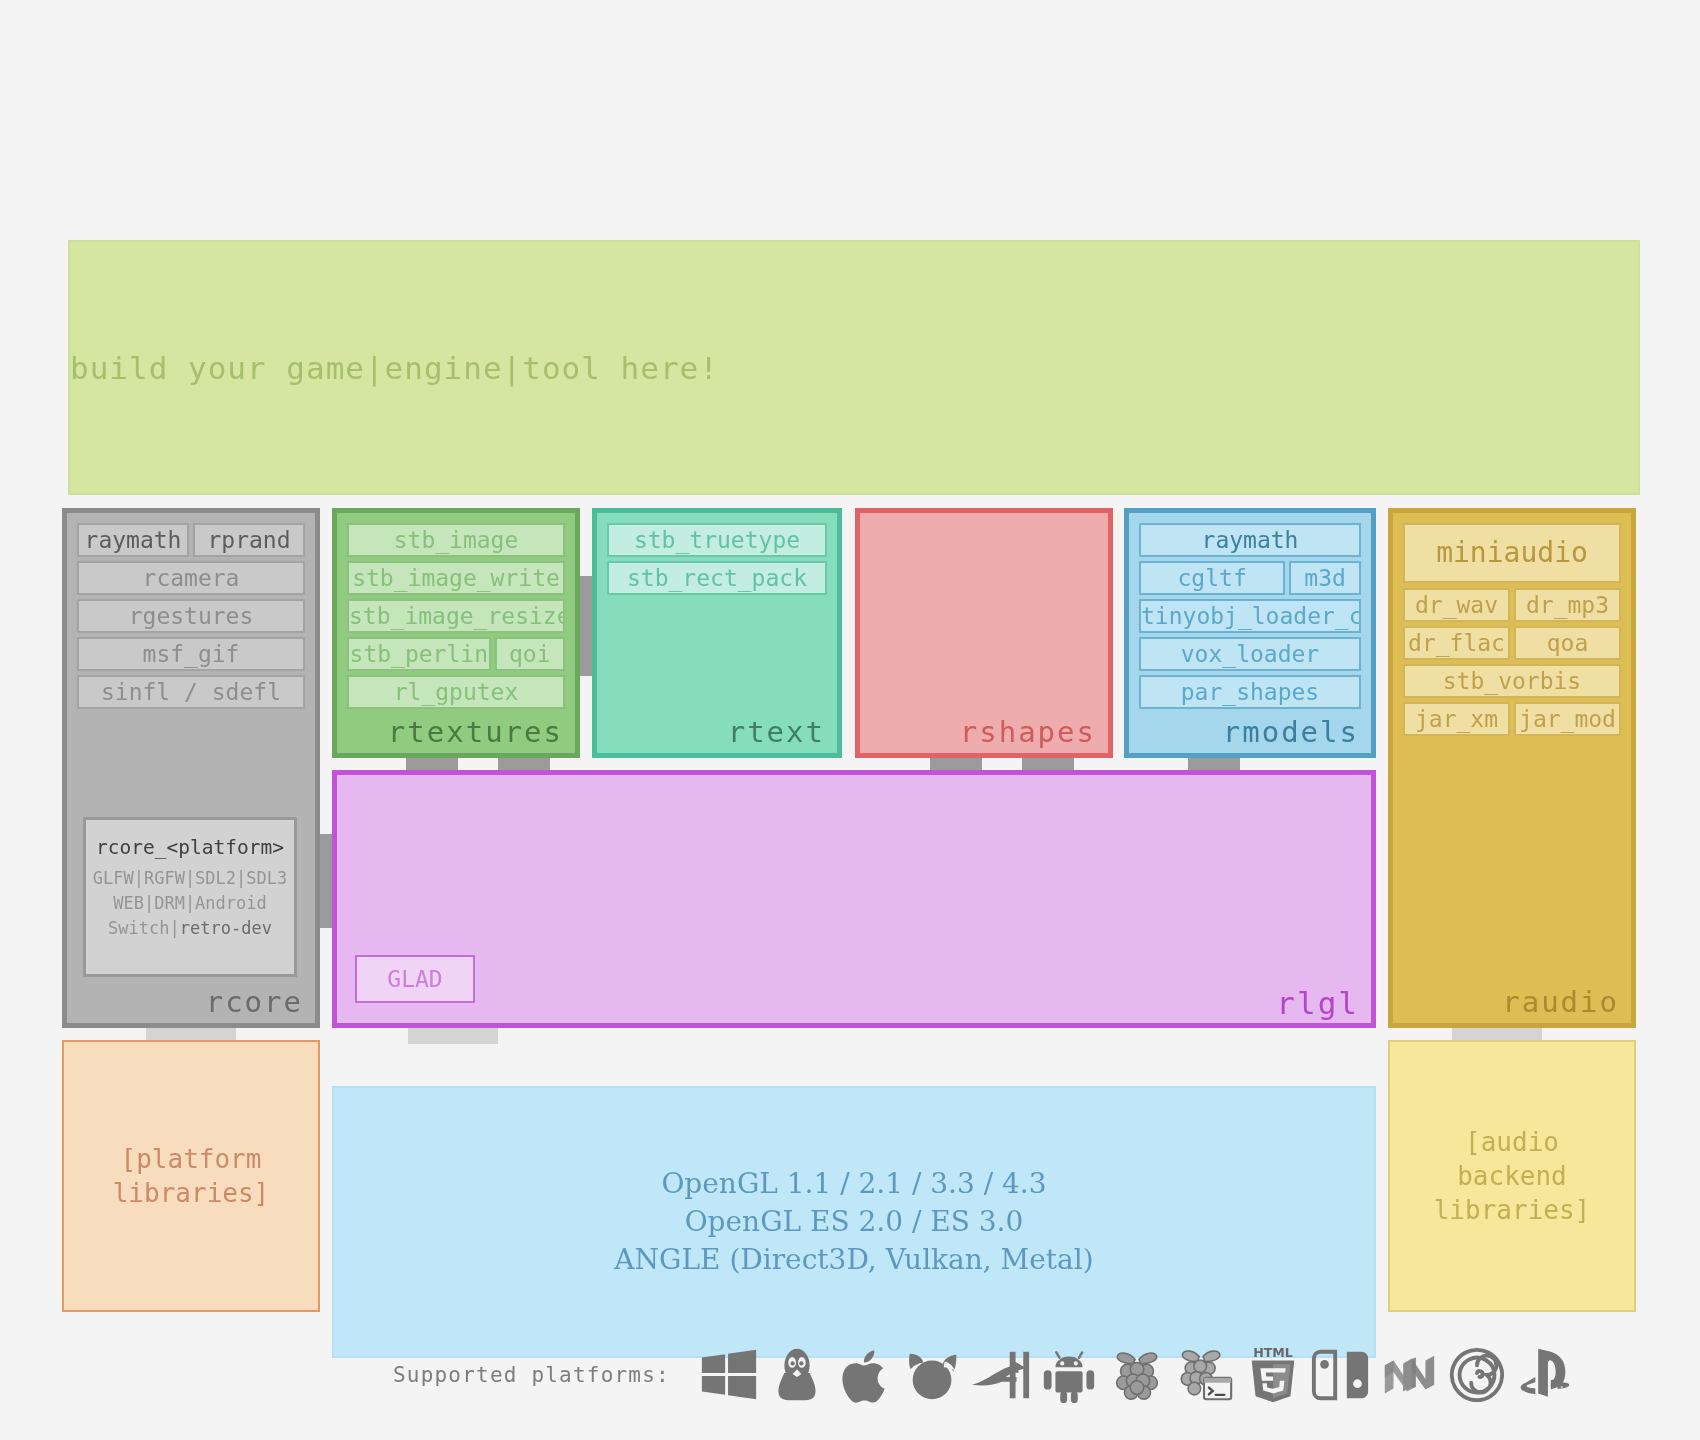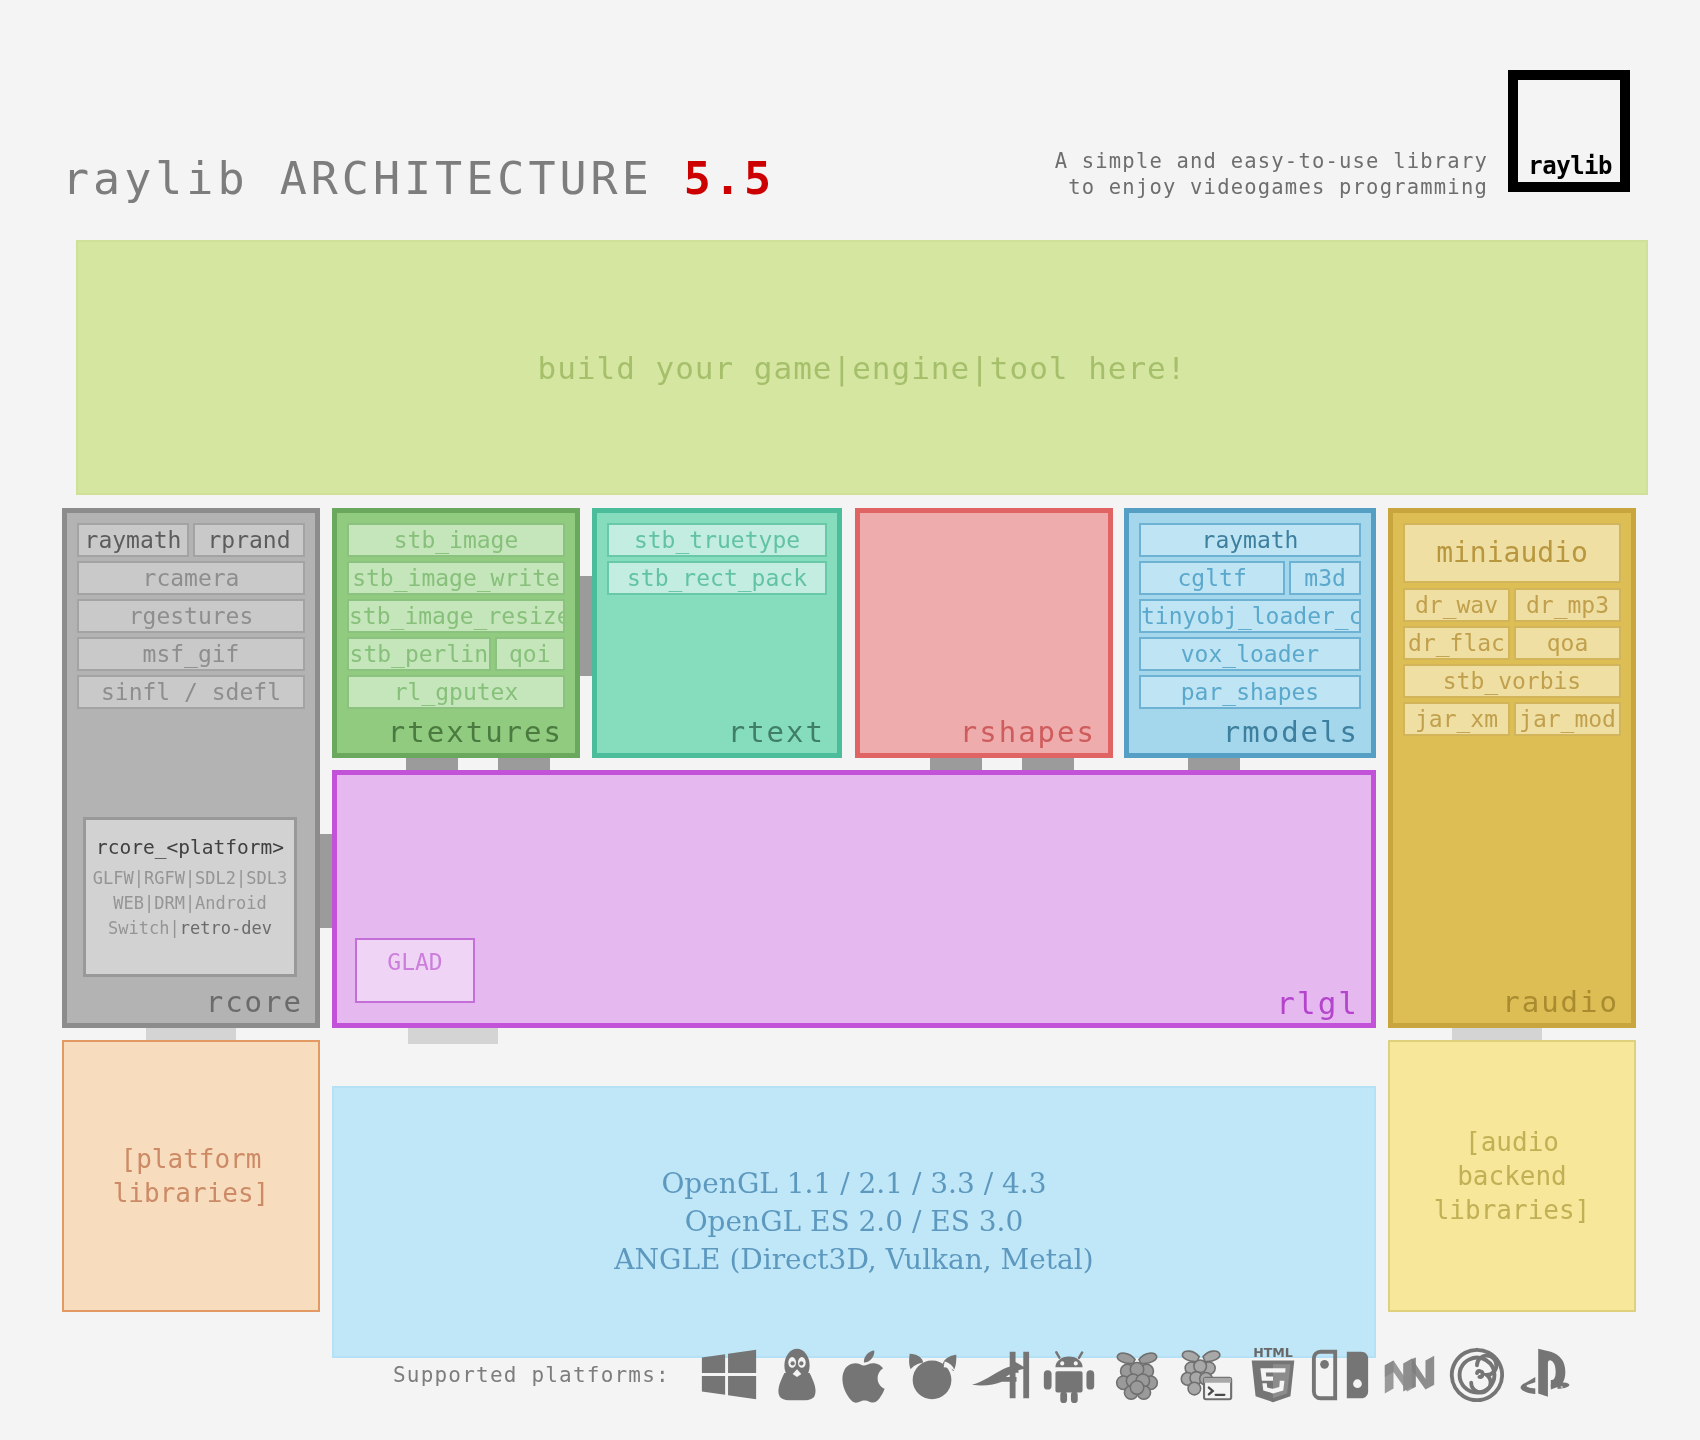--- a/index.html
+++ b/index.html
@@ -32,24 +32,24 @@
     border: 10px solid #000; background: #f4f4f4;
   }
   .logo-text {
     position: absolute; right: 8px; bottom: 2px;
     font-size: 24px; font-weight: bold; color: #000;
     letter-spacing: -0.5px;
   }
 
   
   .banner {
-    position: absolute; left: 76px; top: 240px;
+    position: absolute; left: 68px; top: 240px;
     width: 1572px; height: 255px;
     background: #d5e6a0; border: 2px solid #cfe198;
-    display: flex; align-items: center; justify-content: center;
+    display: flex; align-items: center; justify-content: flex-start;
   }
   .banner-text {
     font-size: 31px; color: #a6bf6b; letter-spacing: 1px;
     font-family: "DejaVu Sans Mono", monospace;
   }
 
   
   .mod {
     position: absolute;
     border-width: 5px; border-style: solid;
@@ -133,21 +133,21 @@
   #rlgl {
     position: absolute; left: 332px; top: 770px;
     width: 1044px; height: 258px;
     background: #e6b8f0; border: 5px solid #c253d8;
   }
   #rlgl .mod-title { position: absolute; right: 12px; bottom: 2px;
     font-size: 31px; letter-spacing: 2px; color: #b544cd;
     font-family: "DejaVu Sans Mono", monospace; }
   .glad {
     position: absolute; left: 18px; bottom: 20px;
-    width: 120px; height: 65px; line-height: 44px; text-align: center;
+    width: 120px; height: 48px; line-height: 44px; text-align: center;
     background: #efd4f5; border: 2px solid #c46ed8;
     font-size: 23px; color: #cb7fdb;
     font-family: "DejaVu Sans Mono", monospace;
   }
 
   
   #platlibs {
     position: absolute; left: 62px; top: 1040px;
     width: 258px; height: 272px;
     background: #f8dcbe; border: 2px solid #e29a62;
@@ -192,28 +192,20 @@
     font-family: "DejaVu Sans Mono", monospace;
   }
   .picons { display: flex; align-items: center; gap: 6px; }
   .picon { width: 62px; height: 62px; display: block; }
 </style>
 </head>
 <body>
 
 <div class="page">
 
-  <div class="header">
-    <div class="title"><span class="arch">raylib ARCHITECTURE </span><span class="ver">5.5</span></div>
-    <div class="tagline">A simple and easy-to-use library
-to enjoy videogames programming</div>
-    <div class="logo-box">
-      <div class="logo-text">raylib</div>
-    </div>
-  </div>
 
   <div class="banner">
     <div class="banner-text">build your game|engine|tool here!</div>
   </div>
 
   <div class="tab" style="left:146px; top:1028px; width:90px; height:16px;"></div>
   <div class="tab-light" style="left:146px; top:1028px; width:90px; height:16px;"></div>
   <div class="tab" style="left:282px; top:834px; width:56px; height:94px;"></div>
   <div class="tab" style="left:406px; top:752px; width:52px; height:26px;"></div>
   <div class="tab" style="left:498px; top:752px; width:52px; height:26px;"></div>

